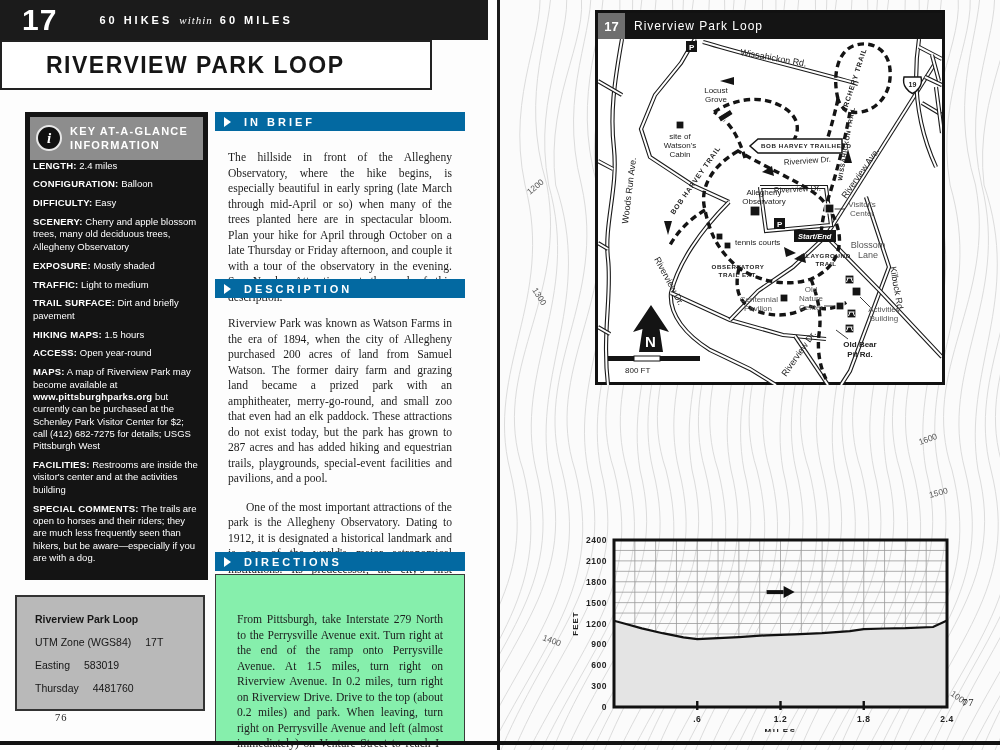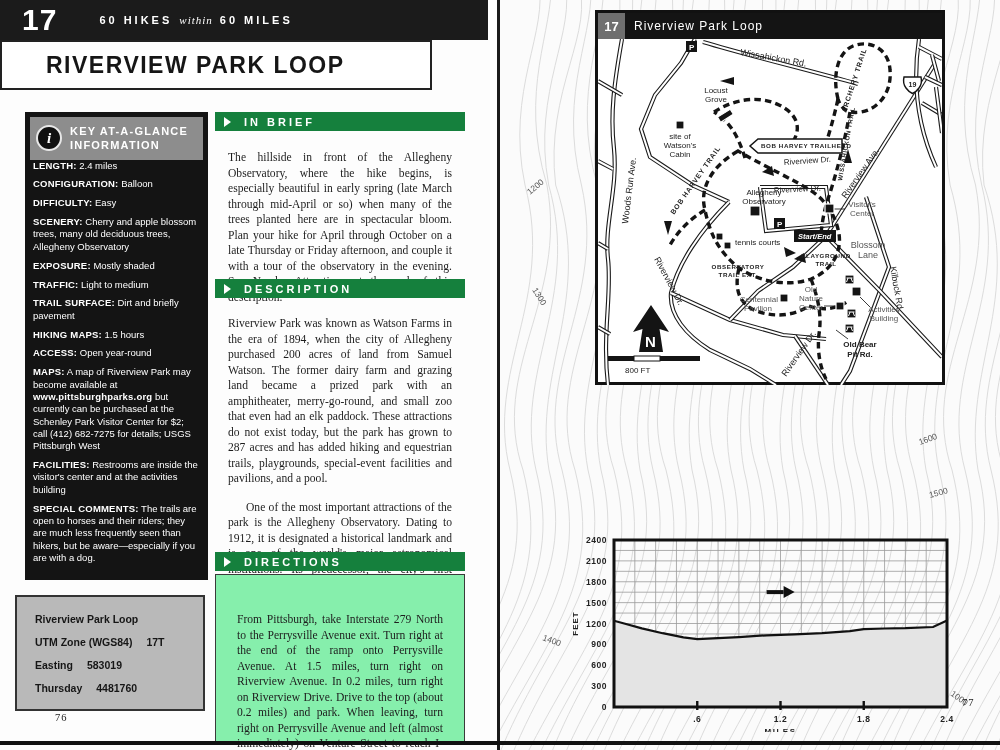--- a/index.html
+++ b/index.html
@@ -12,31 +12,31 @@
   .series .wi{font-family:"Liberation Serif",serif;font-style:italic;font-weight:normal;letter-spacing:1px;font-size:11px;text-transform:lowercase;}
   .title-box{left:0;top:40px;width:428px;height:46px;background:#fff;border:2px solid #222;display:flex;align-items:center;}
   .title-box h1{margin:0 0 0 44px;font-size:23px;letter-spacing:1.5px;font-weight:bold;color:#161616;}
   .key-box{left:25px;top:112px;width:183px;height:468px;background:#141414;color:#fff;}
   .key-head{margin:5px 5px 0 5px;background:#8d8d8d;padding:7px 6px;display:flex;align-items:center;gap:8px;}
   .info-circle{min-width:22px;height:22px;border-radius:50%;background:#101010;border:2px solid #e8e8e8;color:#fff;display:flex;align-items:center;justify-content:center;font-family:"Liberation Serif",serif;font-weight:bold;font-style:italic;font-size:15px;}
   .key-head-text{font-size:11px;font-weight:bold;letter-spacing:1.2px;line-height:1.3;color:#fff;}
   .key-items{padding:0 8px;}
   .ki{font-size:9.5px;line-height:1.3;margin-bottom:6.5px;color:#fff;}
   .ki b{font-weight:bold;letter-spacing:0.2px;}
-  .sec-bar{width:250px;height:19px;background:#15803d;color:#fff;display:flex;align-items:center;}
+  .sec-bar{width:250px;height:19px;background:#0369a1;color:#fff;display:flex;align-items:center;}
   .sec-tri{width:0;height:0;border-left:7px solid #fff;border-top:5px solid transparent;border-bottom:5px solid transparent;margin-left:9px;}
   .sec-label{font-size:11px;font-weight:bold;letter-spacing:3px;margin-left:13px;}
   .serif{font-family:"Liberation Serif",serif;font-size:11.6px;line-height:1.34;color:#1d1d1d;text-align:justify;width:250px;}
   .serif p{margin:13px;}
   .serif p.indent{text-indent:18px;}
   .dir-box{left:215px;top:574px;width:232px;height:120px;background:#86efac;border:1px solid #3a3a3a;padding:24px 8px;}
   .dir-box .serif{width:232px;}
   .gps-box{left:15px;top:595px;width:186px;height:112px;background:#b9b9b9;border:2px solid #333;color:#161616;}
   .gps-title{font-size:10.5px;font-weight:bold;margin:16px 0 0 18px;}
-  .gps-row{font-size:10.5px;font-weight:bold;margin:11px 0 0 18px;display:flex;gap:14px;}
+  .gps-row{font-size:10.5px;font-weight:normal;margin:11px 0 0 18px;display:flex;gap:14px;}
   .pageno{font-size:10.5px;letter-spacing:1px;color:#222;font-family:Liberation Serif, serif;}
   .bottom-rule{left:0;top:741px;width:1000px;height:4px;background:#111;}
   .spine{left:497px;top:0;width:3px;height:750px;background:#1a1a1a;}
   
   .right-page{left:500px;top:0;width:500px;height:750px;background:#fbfbfb;}
   .map-box{left:95px;top:10px;width:350px;height:375px;background:#fff;border:3px solid #111;box-sizing:border-box;}
   .map-title{height:26px;background:#141414;display:flex;align-items:center;}
   .map-num{width:27px;height:26px;background:#6f6f6f;color:#fff;font-size:13px;font-weight:bold;display:flex;align-items:center;justify-content:center;}
   .map-title-text{color:#fff;font-size:12px;letter-spacing:1px;margin-left:9px;}
   

